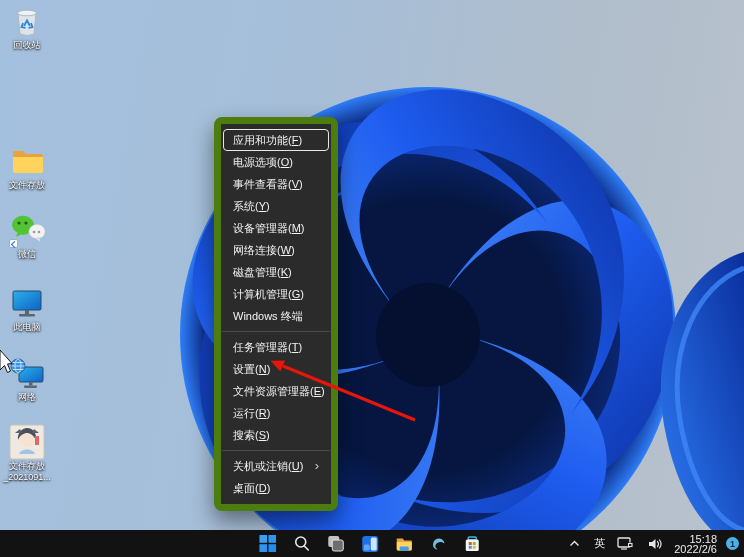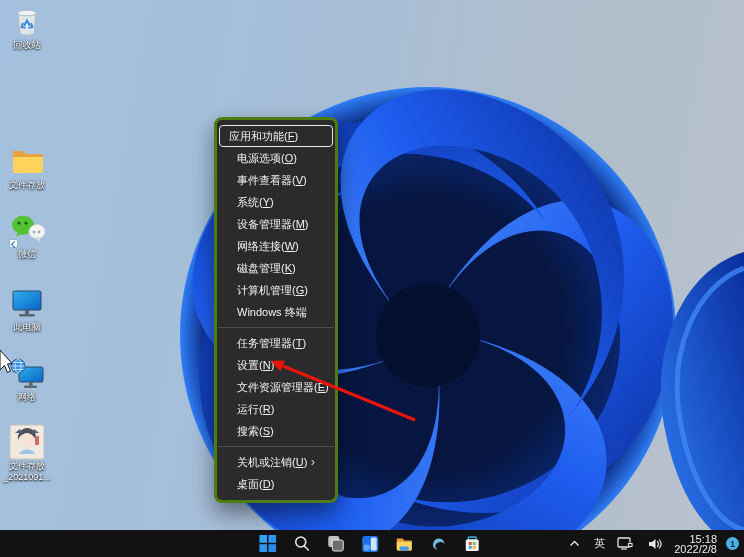--- a/index.html
+++ b/index.html
@@ -13,23 +13,23 @@
   .dicon{position:absolute;left:3px;width:48px;text-align:center;z-index:2;cursor:default;}
   .dicon .art{width:36px;height:36px;margin:0 auto;position:relative;}
   .dlabel{display:block;margin-top:1px;font-size:9px;line-height:10.5px;color:#fff;
     white-space:pre-line;text-shadow:0 1px 2px rgba(0,0,0,.95),0 0 3px rgba(0,0,0,.8);}
   .shortcut{position:absolute;left:0;bottom:0;width:9px;height:9px;background:#fff;
     border-radius:2px;border:1px solid #9bb0c2;box-sizing:border-box;}
   .shortcut:after{content:"";position:absolute;left:2px;top:2px;width:4px;height:4px;
     border-left:1.5px solid #1d6fd4;border-bottom:1.5px solid #1d6fd4;transform:rotate(45deg);}
   
   .ctx{position:absolute;left:214px;top:117px;width:124px;box-sizing:border-box;z-index:5;
-    background:#2b2b2b;border:3px solid #4d7c0f;border-radius:8px;padding:5px 0;
+    background:#2b2b2b;border:7px solid #4d7c0f;border-radius:8px;padding:5px 0;
     box-shadow:0 10px 22px rgba(0,0,0,.45);}
-  .mi{height:22px;line-height:22px;padding:0 20px;font-size:11px;color:#f2f2f2;
+  .mi{height:22px;line-height:22px;padding:0 12px;font-size:11px;color:#f2f2f2;
     white-space:nowrap;display:flex;align-items:center;justify-content:space-between;}
   .mi u{text-decoration:underline;}
   .mi.focused{outline:1px solid #e6e6e6;outline-offset:-1px;border-radius:4px;margin:0 2px;padding:0 10px;}
   .msep{height:1px;background:#4d4d4d;margin:4px 1px;}
   .chev{color:#cfcfcf;font-size:13px;line-height:22px;}
   
   .overlay{position:absolute;inset:0;z-index:6;pointer-events:none;}
   .cursor{position:absolute;inset:0;z-index:10;pointer-events:none;}
   
   .taskbar{position:absolute;left:0;bottom:0;width:744px;height:27px;background:#121212;
@@ -296,19 +296,19 @@
         </svg>
       </div>
       <div class="tb-btn">
         <svg width="14" height="12" viewBox="0 0 14 12">
           <polygon points="1,4 4,4 7.5,1 7.5,11 4,8 1,8" fill="#e6e6e6"></polygon>
           <path d="M9.5 3.5 a4 4 0 0 1 0 5 M11.5 2 a6.5 6.5 0 0 1 0 8" fill="none" stroke="#e6e6e6" stroke-width="1.2" stroke-linecap="round"></path>
         </svg>
       </div>
       <div class="clock">
         <div>15:18</div>
-        <div>2022/2/8</div>
+        <div>2022/2/6</div>
       </div>
       <div class="badge">1</div>
     </div>
   </div>
 
 </div>
 
 </body></html>

